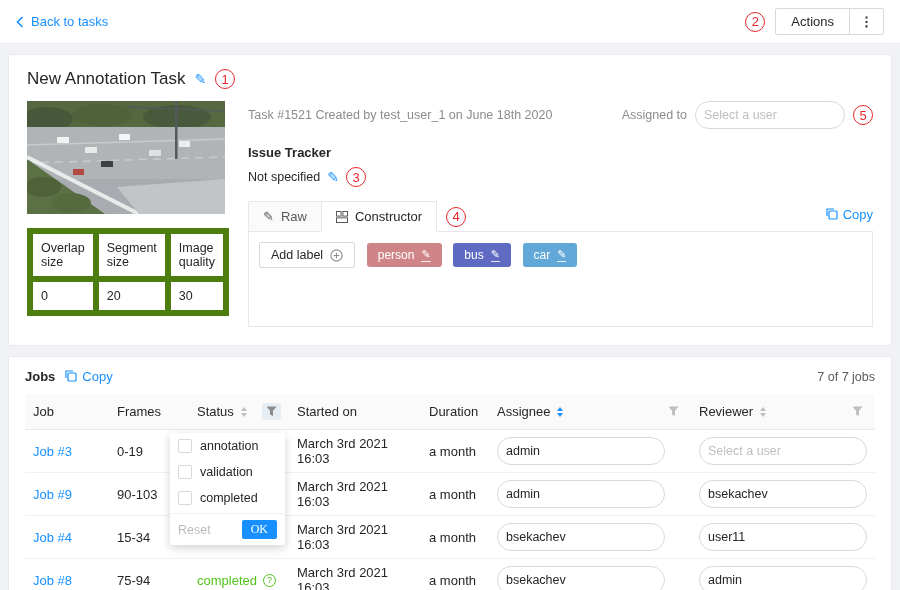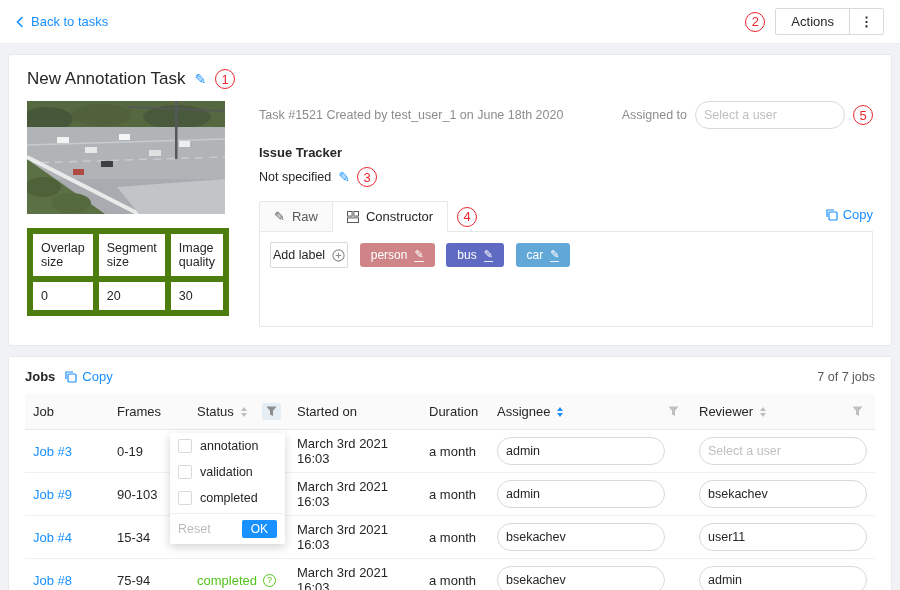--- a/index.html
+++ b/index.html
@@ -25,40 +25,40 @@
   .card{ background:#fff; border:1px solid #e9e9e9; border-radius:2px; margin:10px 8px 0;}
   .main-card{ padding:14px 18px 18px;}
   .title-row{ display:flex; align-items:center; gap:9px;}
   .page-title{ font-size:17px; font-weight:500;}
   .edit-icon{ color:#1890ff; font-size:14px; cursor:pointer;}
   .main-body{ display:flex; margin-top:12px;}
   .left-col{ width:198px; flex:none;}
   .thumb{ display:block; width:198px; height:113px;}
   .params-table{ border-collapse:collapse; margin-top:14px; width:198px; font-size:12.5px;}
   .params-table th,.params-table td{ border:6px solid #4d7c0f; padding:7px 8px; text-align:left; font-weight:400; vertical-align:top;}
-  .right-col{ flex:1; margin-left:34px; min-width:0;}
+  .right-col{ flex:1; margin-left:23px; min-width:0;}
   .meta-row{ display:flex; align-items:center; color:#8c8c8c; font-size:12.5px;}
   .assigned{ margin-left:auto; display:flex; align-items:center; gap:8px;}
   input.ant-input{ height:28px; border:1px solid #d9d9d9; border-radius:14px; padding:0 8px;
     font-size:12.5px; font-family:"Liberation Sans",sans-serif; color:#262626; outline:none; background:#fff;}
   input.ant-input::placeholder{ color:#bfbfbf;}
   .assigned input{ width:150px;}
   .it-title{ font-weight:700; margin-top:16px;}
   .it-value{ margin-top:7px; display:flex; align-items:center; gap:7px; font-size:12.5px;}
   
   .tabs-row{ display:flex; align-items:center; margin-top:14px; position:relative; z-index:1; margin-bottom:-1px;}
   .tab{ display:inline-flex; align-items:center; gap:7px; padding:7px 14px;
     border:1px solid #e8e8e8; background:#fafafa; color:#595959; cursor:pointer;}
   .tab.first{ border-radius:2px 0 0 0; border-right:none;}
   .tab.active{ background:#fff; color:#262626; border-bottom:1px solid #fff; font-weight:500;}
   .tab-callout{ margin-left:9px;}
-  .copy-link{ margin-left:auto; color:#1890ff; display:inline-flex; align-items:center; gap:5px; cursor:pointer; padding-bottom:4px;}
+  .copy-link{ margin-left:auto; color:#1890ff; display:inline-flex; gap:5px; cursor:pointer; padding-bottom:4px;}
   .tab-content{ border:1px solid #e8e8e8; padding:10px; height:96px; position:relative; z-index:0; background:#fff;}
   .add-label-btn{ display:inline-flex; align-items:center; gap:7px; border:1px solid #d9d9d9;
-    border-radius:2px; background:#fff; padding:5px 2px; font-size:12.5px; cursor:pointer; vertical-align:middle;}
+    border-radius:2px; background:#fff; padding:5px 11px; font-size:12.5px; cursor:pointer; vertical-align:middle;}
   .badge{ display:inline-flex; align-items:center; gap:7px; color:#fff; padding:5px 11px;
     border-radius:3px; font-size:12px; margin-left:8px; cursor:pointer; vertical-align:middle;}
   .badge .badge-pencil{ font-size:11px; border-bottom:1px solid rgba(255,255,255,.85);}
   
   .jobs-card{ padding:12px 16px 16px; min-height:240px;}
   .jobs-header{ display:flex; align-items:center; gap:9px;}
   .jobs-title{ font-size:13px; font-weight:700;}
   .jobs-count{ margin-left:auto; color:#595959; font-size:12.5px;}
   table.jobs{ width:100%; border-collapse:collapse; margin-top:10px; table-layout:fixed;}
   table.jobs th{ background:#fafafa; font-weight:400; text-align:left; padding:9px 8px;
@@ -79,21 +79,21 @@
     font-size:9px; display:inline-flex; align-items:center; justify-content:center; line-height:1;}
   
   .filter-dd{ position:absolute; left:170px; top:433px; width:115px; background:#fff;
     border-radius:2px; box-shadow:0 3px 10px rgba(0,0,0,.18); z-index:20; font-size:12.5px;}
   .dd-item{ display:flex; align-items:center; gap:8px; padding:6px 8px; cursor:pointer;}
   .dd-check{ width:14px; height:14px; border:1px solid #d9d9d9; border-radius:2px; background:#fff; flex:none;}
   .dd-footer{ display:flex; justify-content:space-between; align-items:center;
     border-top:1px solid #f0f0f0; padding:6px 8px; margin-top:2px;}
   .dd-reset{ color:rgba(0,0,0,.28); cursor:default;}
   .dd-ok{ background:#1890ff; color:#fff; border:none; border-radius:2px; padding:2px 9px;
-    font-size:12px; font-family:Liberation Sans, sans-serif; cursor:pointer;}
+    font-size:12px; font-family:Liberation Serif, serif; cursor:pointer;}
 </style>
 </head>
 <body>
 
 <div class="topbar">
   <span class="back-link">
     <svg width="8" height="12" viewBox="0 0 8 12">
         <polyline points="6.5,1 1.5,6 6.5,11" fill="none" stroke="#1890ff" stroke-width="1.6"></polyline>
       </svg>
     <span>Back to tasks</span>

